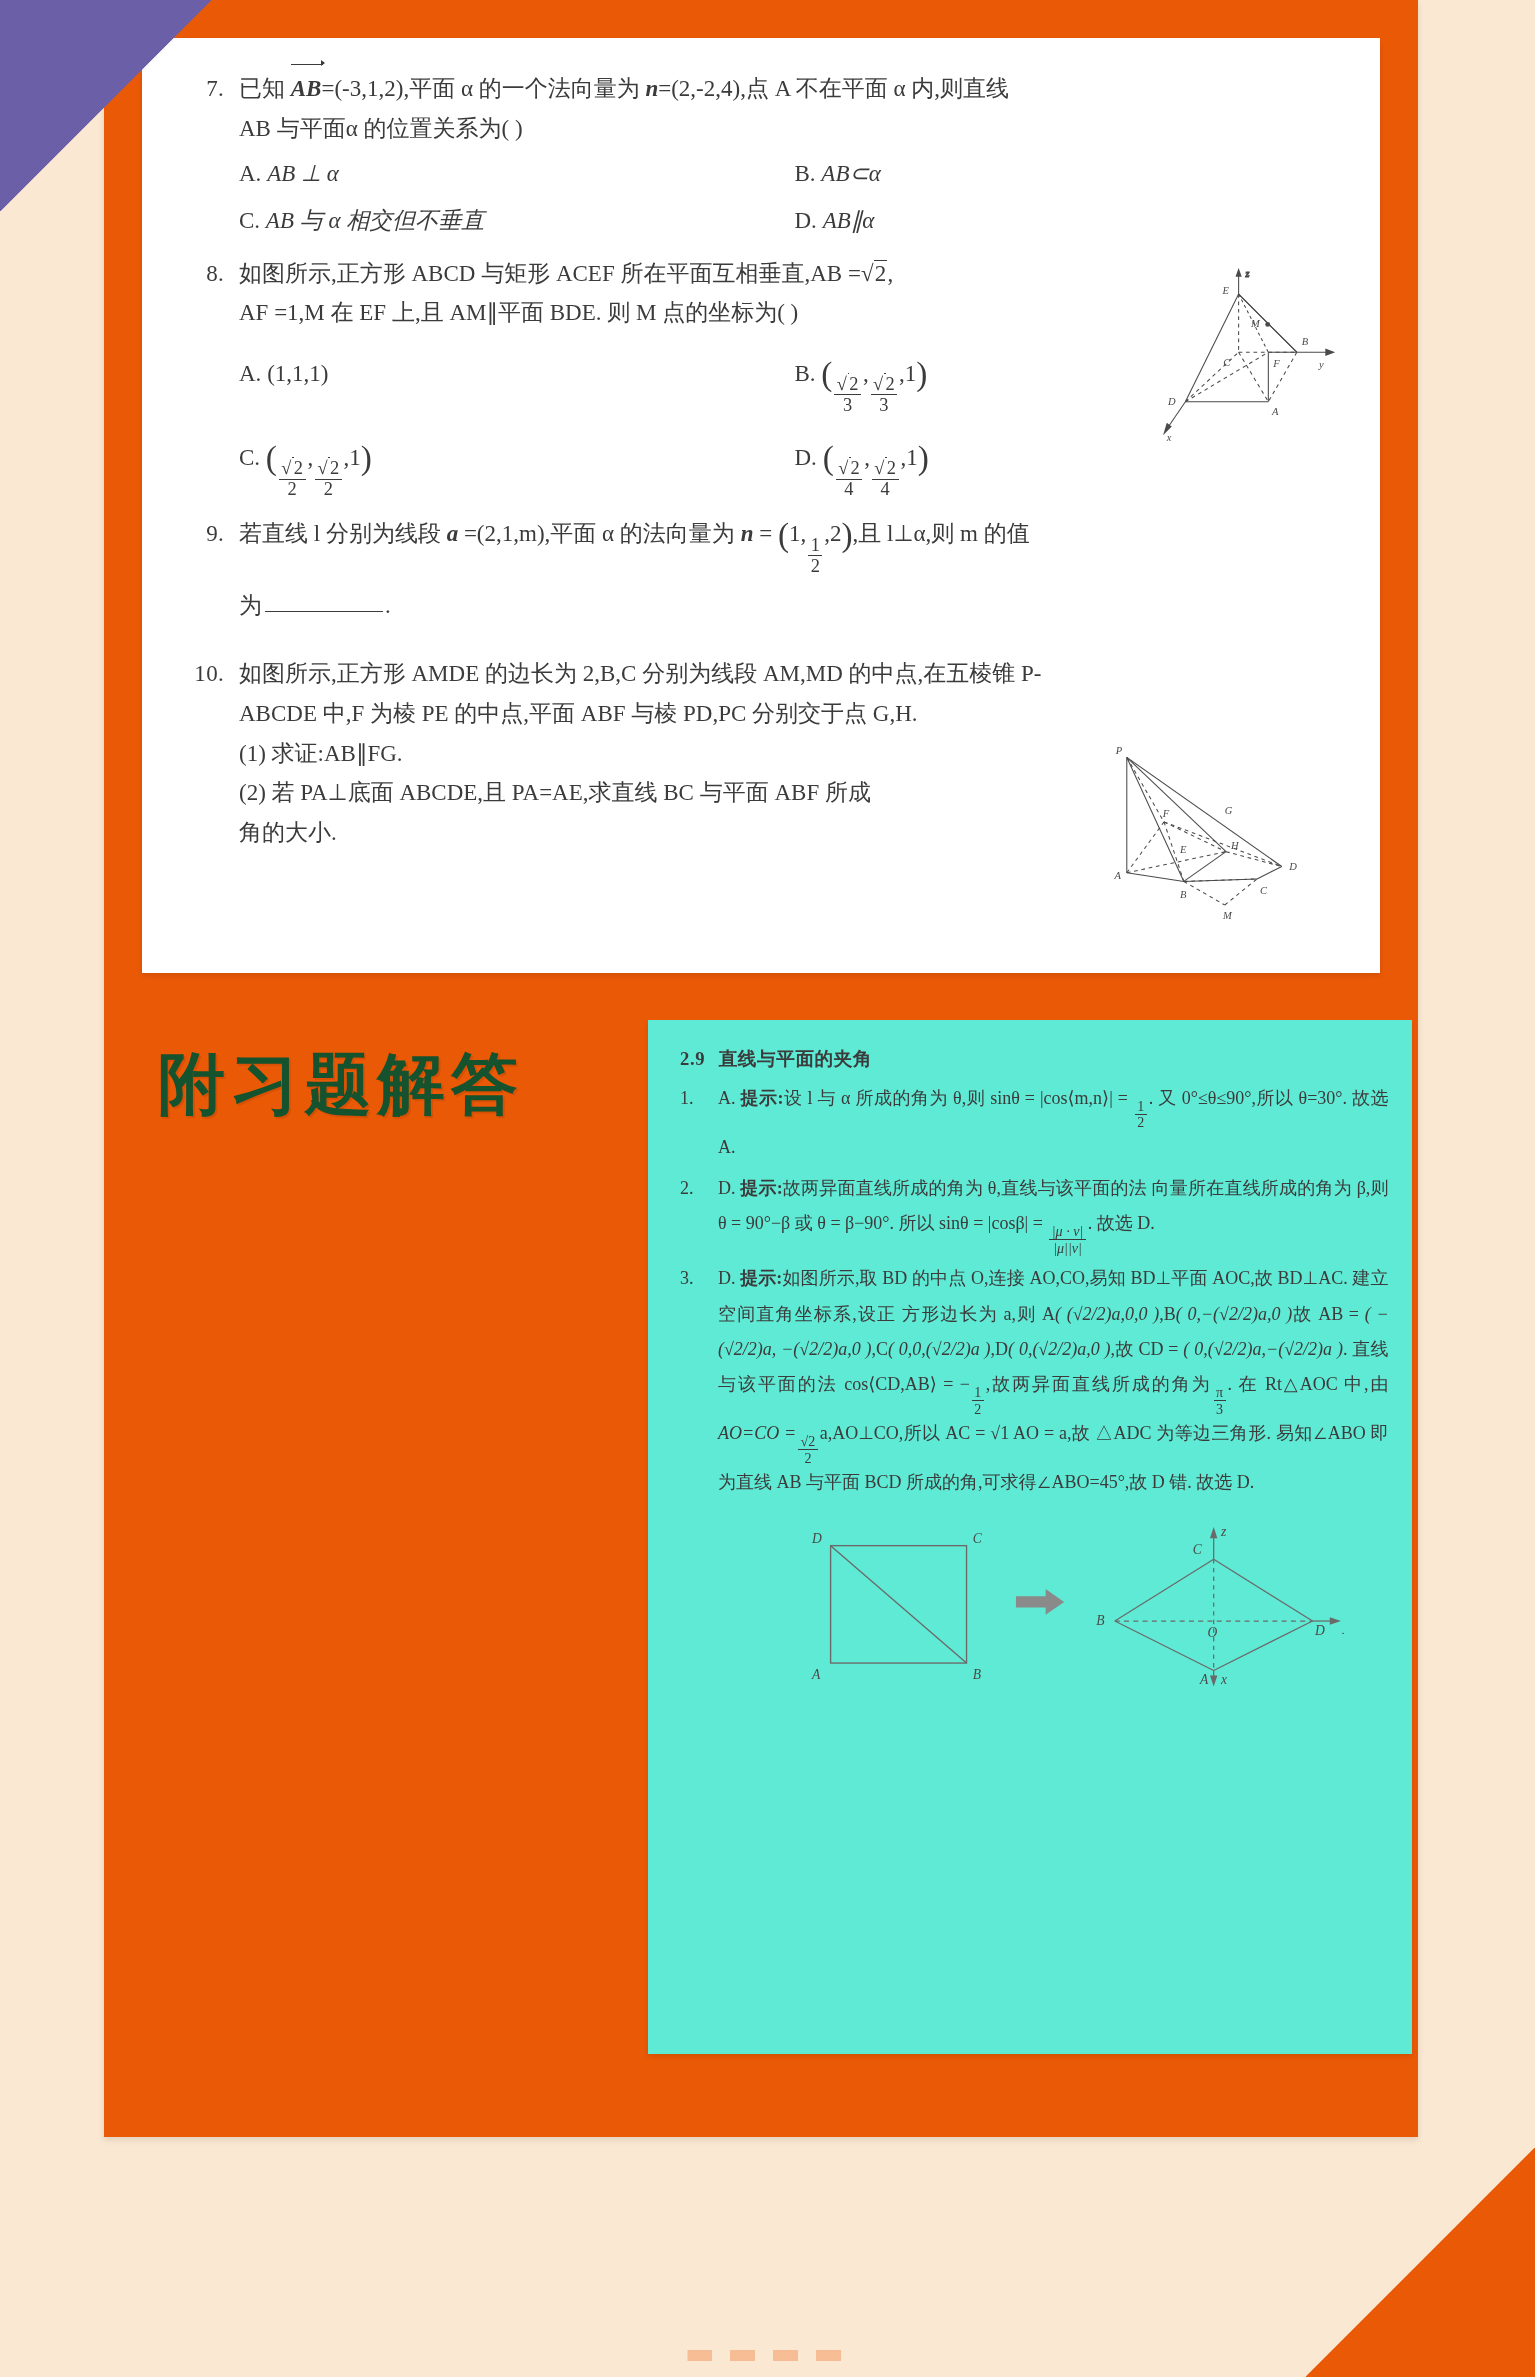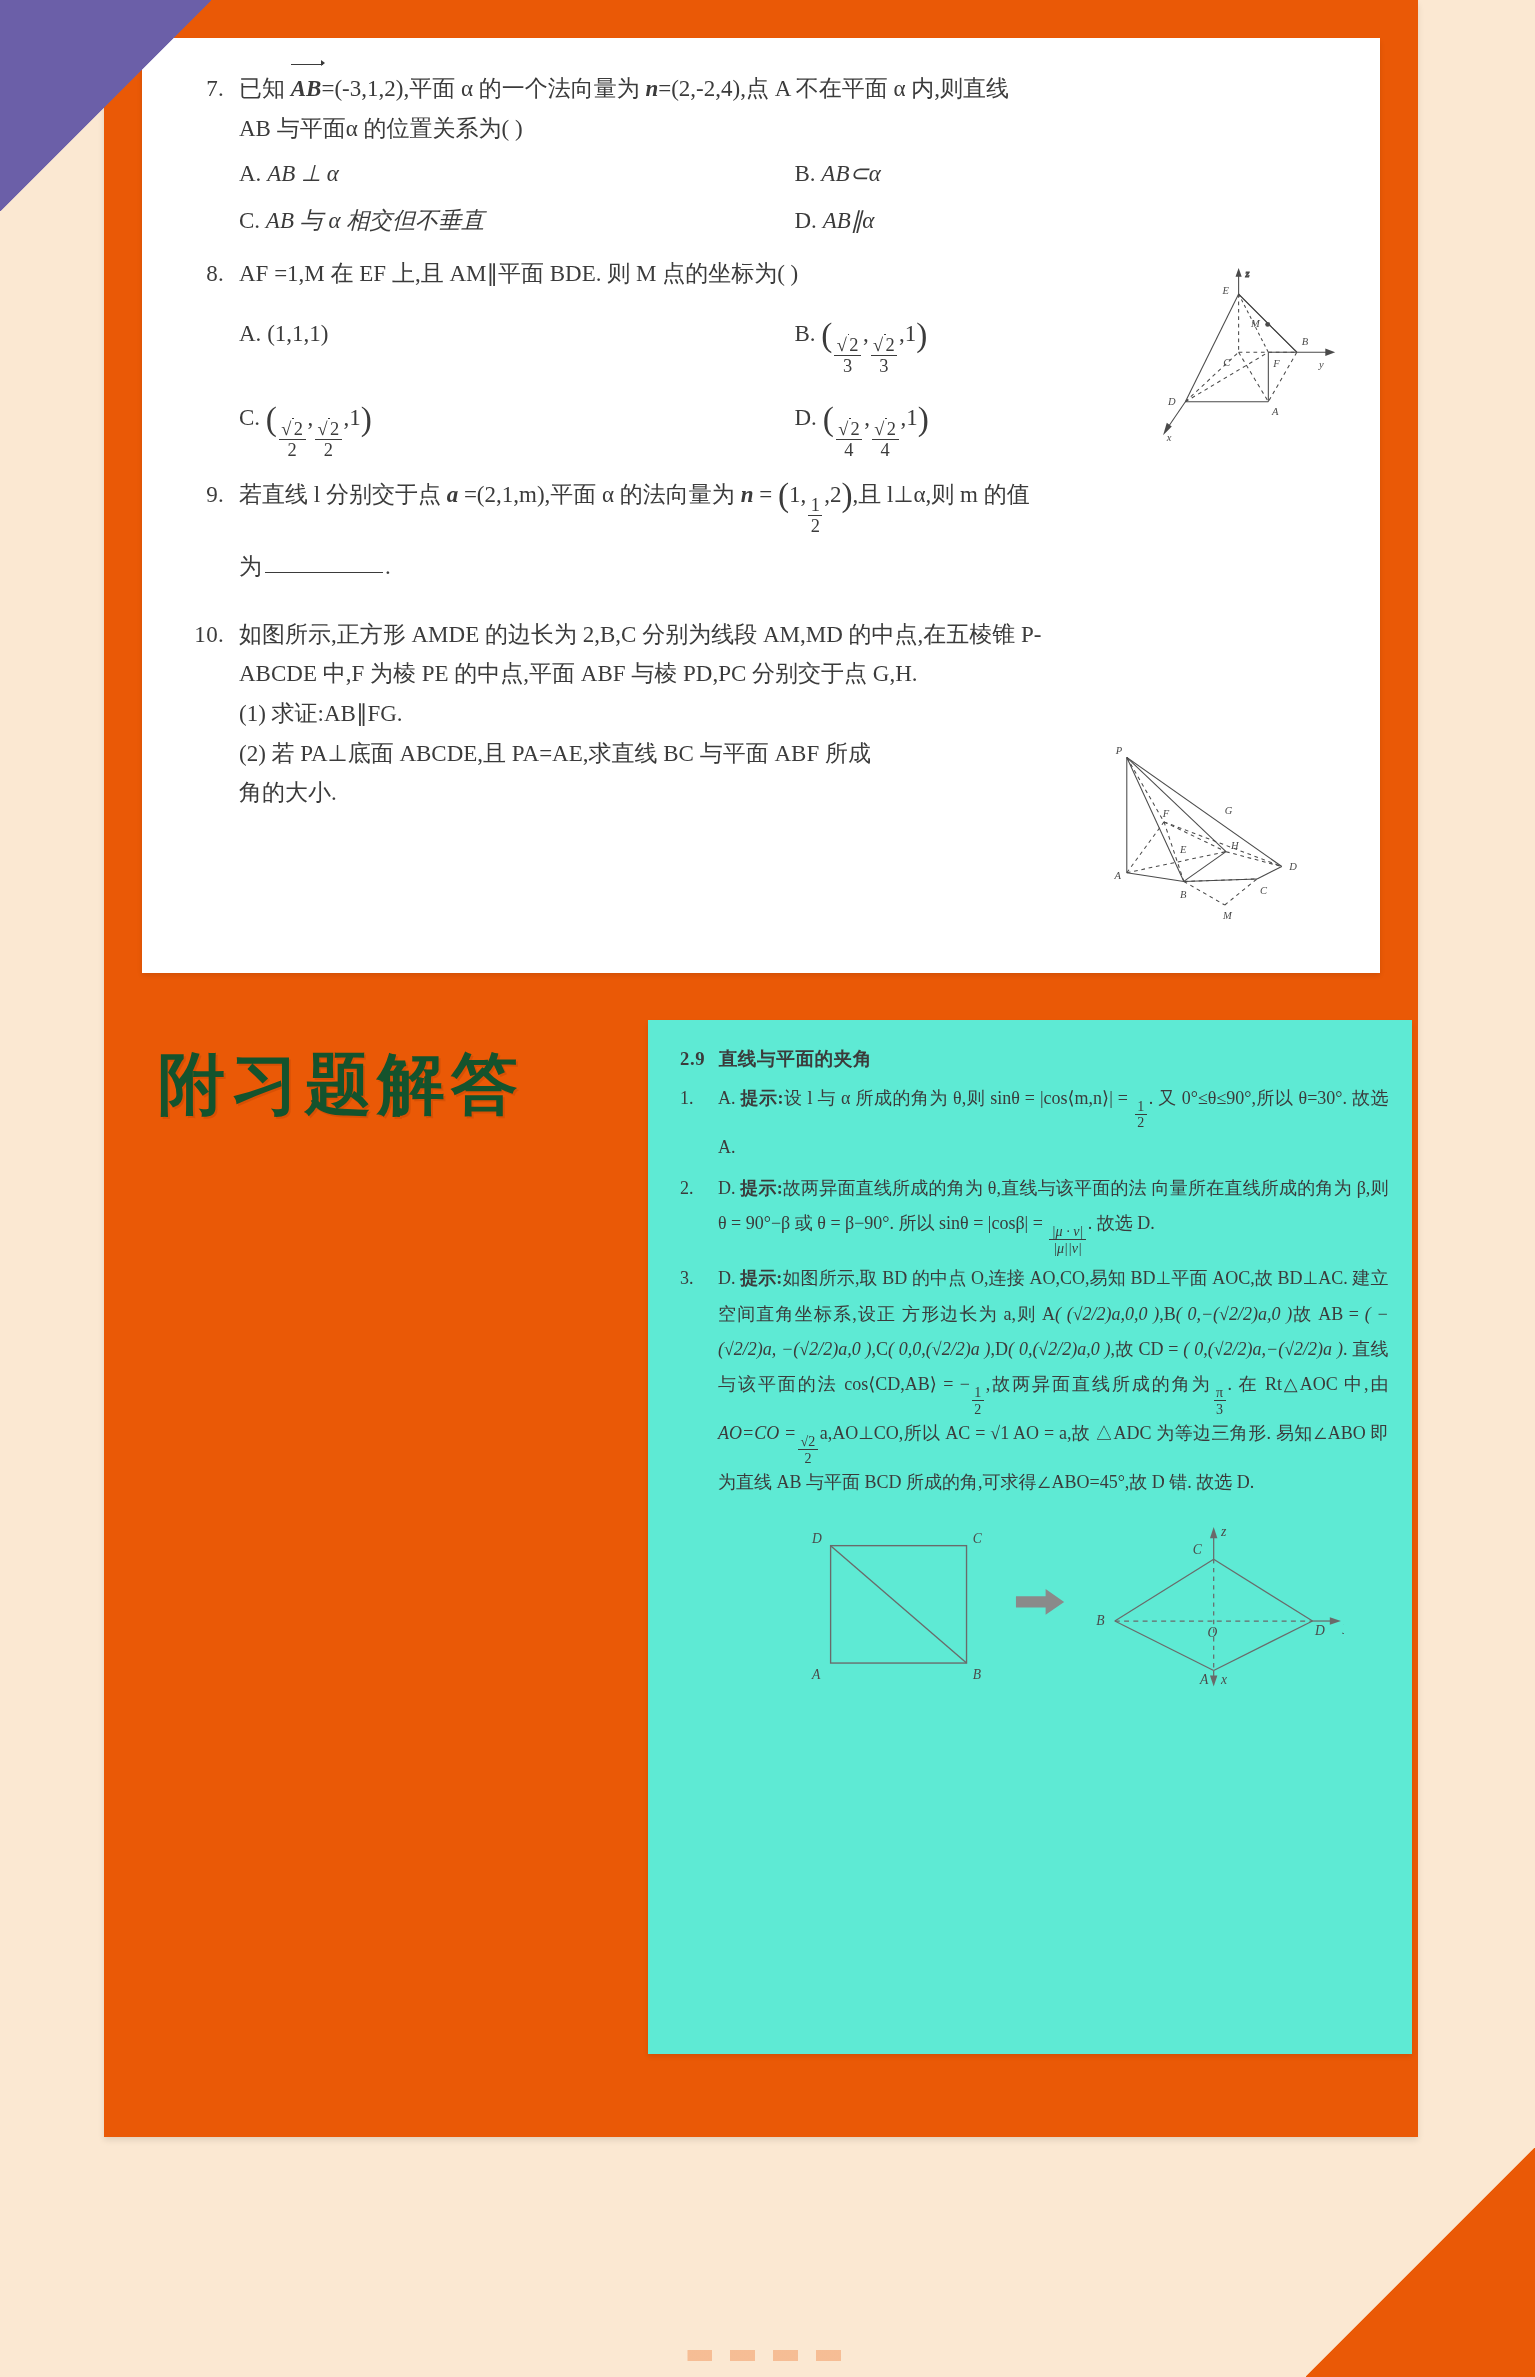--- a/index.html
+++ b/index.html
@@ -128,20 +128,23 @@
             <span>D.</span>
             <span class="it">AB∥α</span>
           </div>
         </div>
       </div>
     </div>
 
     <div class="q" style="margin-top:11px;">
       <div class="qnum">8.</div>
       <div class="qbody">
+        <div style="max-width:817px;">
+          <span>如图所示,正方形 ABCD 与矩形 ACEF 所在平面互相垂直,AB =</span><span class="sqrt">√<span class="rad">2</span></span><span>,</span>
+        </div>
         <div style="max-width:817px;">AF =1,M 在 EF 上,且 AM∥平面 BDE. 则 M 点的坐标为(    )</div>
 
         <div class="opts" style="margin-top:18.6px;">
           <div class="opt">
             <span>A.</span>
             <span>(1,1,1)</span>
           </div>
           <div class="opt">
             <span>B.</span>
             <span class="paren">(</span><span class="frac">
@@ -175,21 +178,21 @@
               </span><span>,1</span><span class="paren">)</span>
           </div>
         </div>
       </div>
     </div>
 
     <div class="q" style="margin-top:15px;">
       <div class="qnum">9.</div>
       <div class="qbody">
         <div>
-          <span>若直线 l 分别交于点 </span><span class="bb">a</span><span> =(2,1,m),平面 α 的法向量为 </span><span class="bb">n</span><span> = </span><span class="paren">(</span><span>1,</span><span class="frac">
+          <span>若直线 l 分别为线段 </span><span class="bb">a</span><span> =(2,1,m),平面 α 的法向量为 </span><span class="bb">n</span><span> = </span><span class="paren">(</span><span>1,</span><span class="frac">
               <span class="nu">1</span>
               <span class="de">2</span>
             </span><span>,2</span><span class="paren">)</span><span>,且 l⊥α,则 m 的值</span>
         </div>
         <div style="margin-top:11px;">
           <span>为</span><span class="blankline"></span><span>.</span>
         </div>
       </div>
     </div>
 

